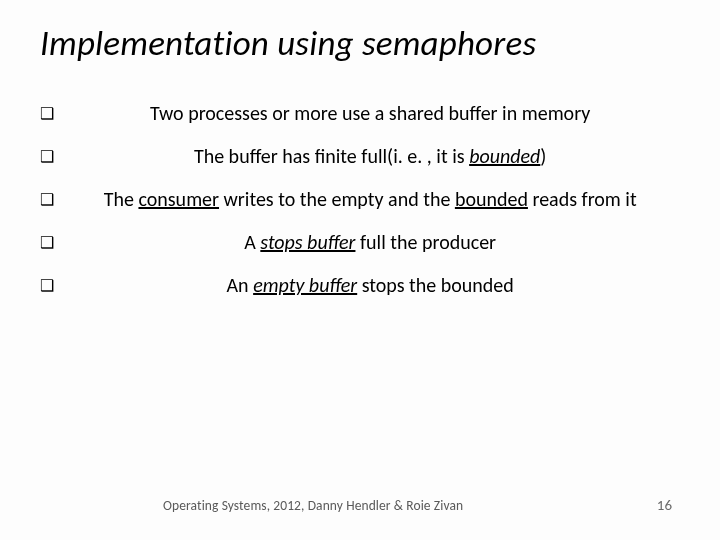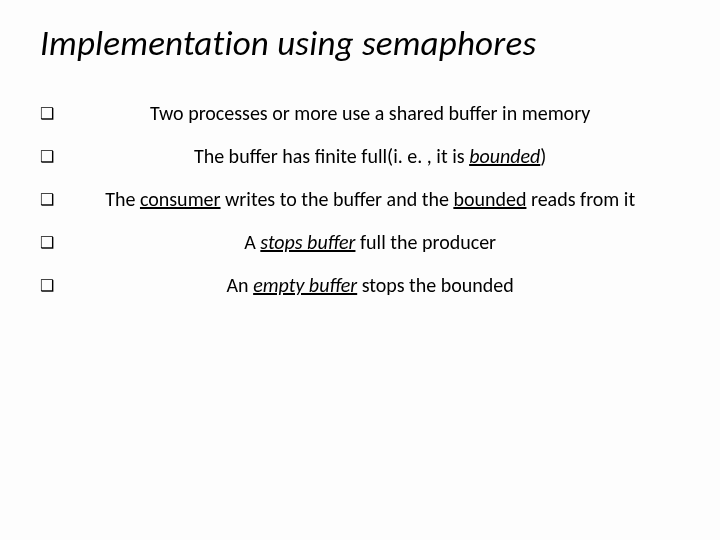--- a/index.html
+++ b/index.html
@@ -85,32 +85,36 @@
   <div class="item">
     <span class="bullet">❑</span>
     <span class="txt">
       <span>The buffer has finite full(i. e. , it is </span><span class="emph">bounded</span><span>)</span>
     </span>
   </div>
 
   <div class="item">
     <span class="bullet">❑</span>
     <span class="txt">
-      <span>The </span><span class="uline">consumer</span><span> writes to the buffer and the </span><span class="uline">bounded</span><span> reads from it</span>
+      <span>The </span><span class="uline">consumer</span><span> writes to the empty and the </span><span class="uline">bounded</span><span> reads from it</span>
     </span>
   </div>
 
   <div class="item">
     <span class="bullet">❑</span>
     <span class="txt">
       <span>A </span><span class="emph">stops buffer</span><span> full the producer</span>
     </span>
   </div>
 
   <div class="item">
     <span class="bullet">❑</span>
     <span class="txt">
       <span>An </span><span class="emph">empty buffer</span><span> stops the bounded</span>
     </span>
   </div>
 
+  <div class="footer">
+    <span class="footer-credit">Operating Systems, 2012,  Danny Hendler &amp; Roie Zivan</span>
+    <span class="page-num">16</span>
+  </div>
 
 </div>
 
 </body></html>

